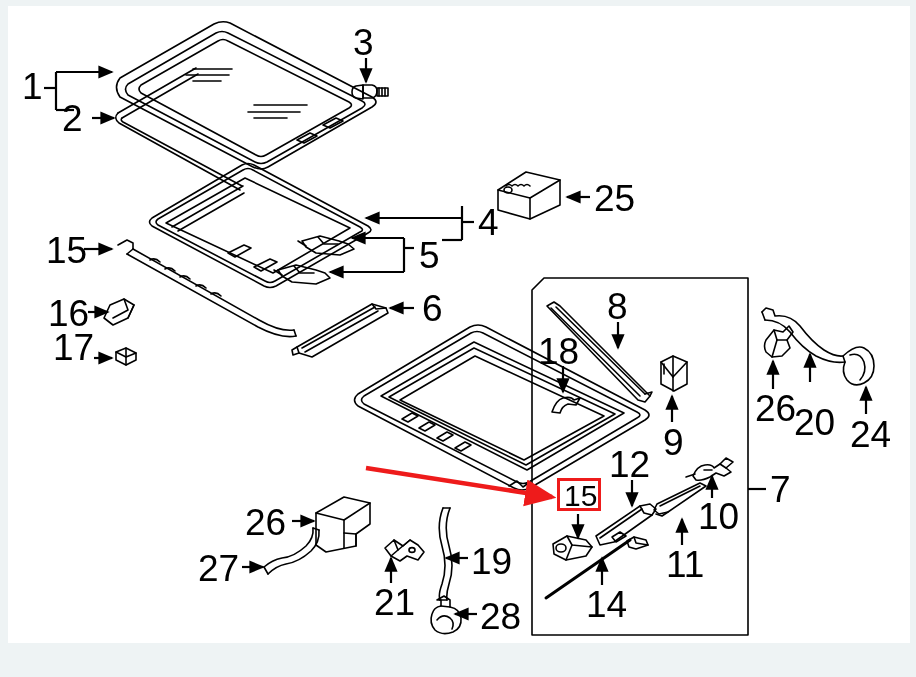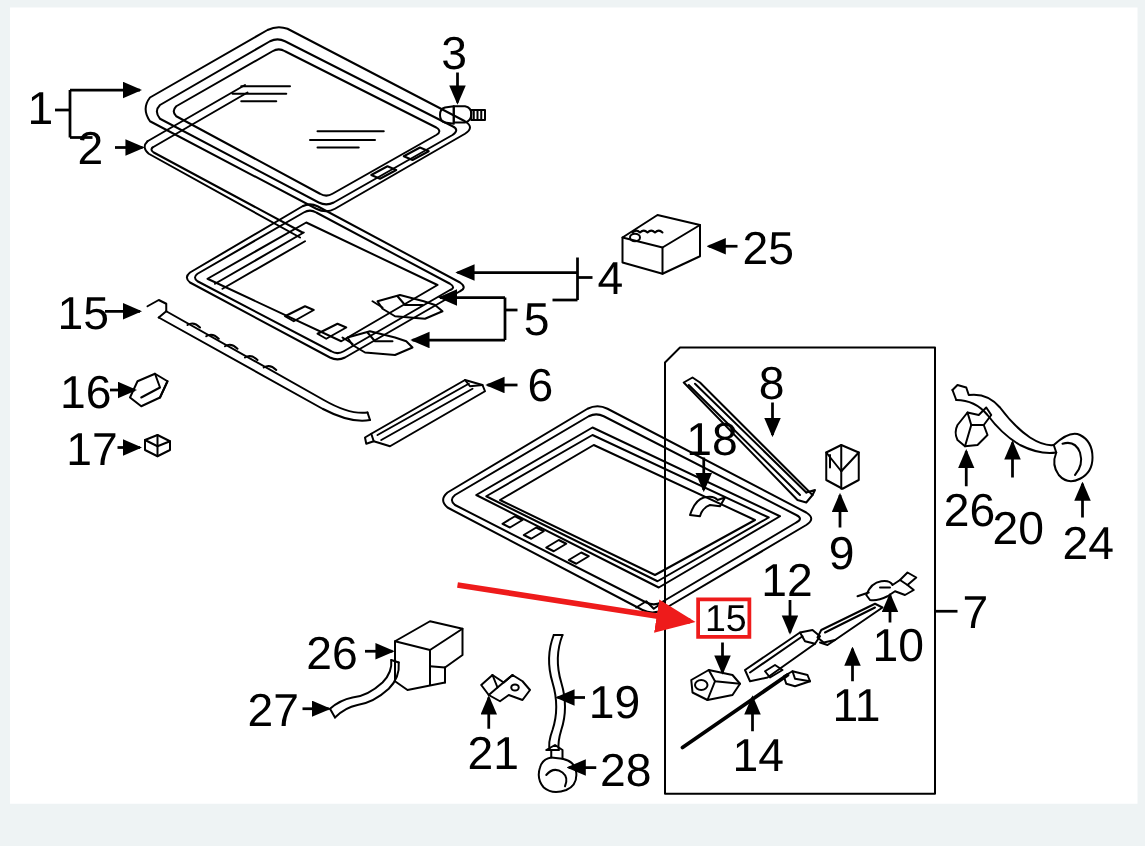--- a/index.html
+++ b/index.html
@@ -364,22 +364,22 @@
   <div class="callout big" style="left:422px; top:290px;">6</div>
   <div class="callout big" style="left:770px; top:471px;">7</div>
   <div class="callout big" style="left:607px; top:288px;">8</div>
   <div class="callout big" style="left:663px; top:424px;">9</div>
   <div class="callout big" style="left:698px; top:498px;">10</div>
   <div class="callout big" style="left:666px; top:546px;">11</div>
   <div class="callout big" style="left:609px; top:446px;">12</div>
   <div class="callout big" style="left:586px; top:586px;">14</div>
   <div class="callout big" style="left:46px;  top:232px;">15</div>
   <div class="callout big" style="left:48px;  top:295px;">16</div>
-  <div class="callout big" style="left:53px;  top:341px;">17</div>
-  <div class="callout big" style="left:549px; top:333px;">18</div>
+  <div class="callout big" style="left:53px;  top:329px;">17</div>
+  <div class="callout big" style="left:538px; top:333px;">18</div>
   <div class="callout big" style="left:471px; top:543px;">19</div>
   <div class="callout big" style="left:794px; top:404px;">20</div>
   <div class="callout big" style="left:374px; top:584px;">21</div>
   <div class="callout big" style="left:755px; top:390px;">26</div>
   <div class="callout big" style="left:480px; top:598px;">28</div>
   <div class="callout big" style="left:850px; top:416px;">24</div>
   <div class="callout big" style="left:594px; top:180px;">25</div>
   <div class="callout big" style="left:245px; top:504px;">26</div>
   <div class="callout big" style="left:198px; top:550px;">27</div>
 

